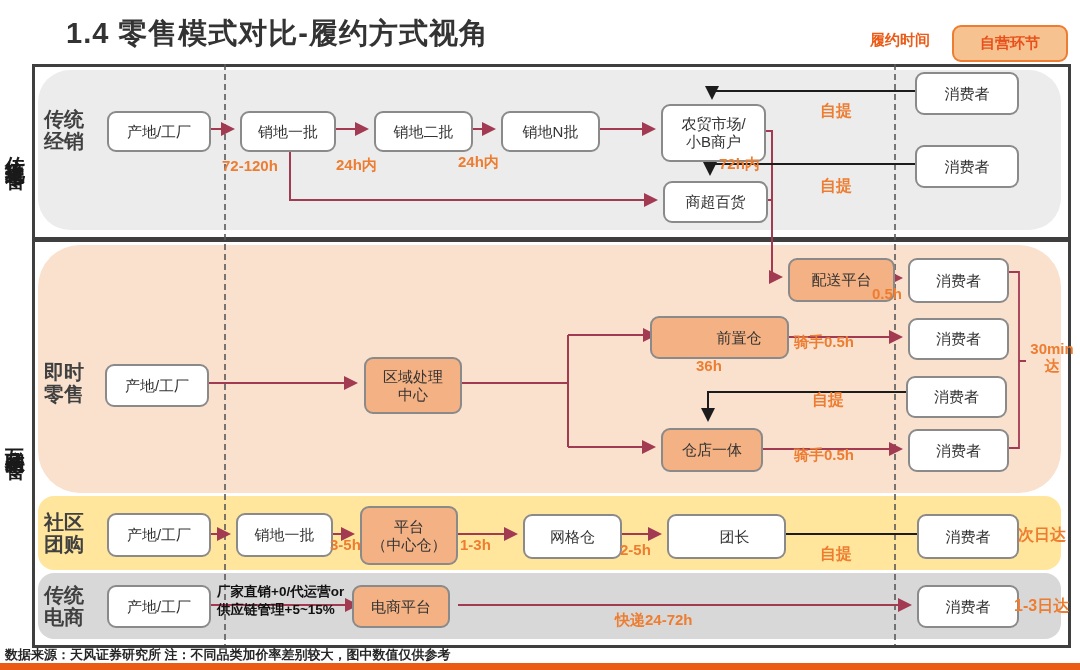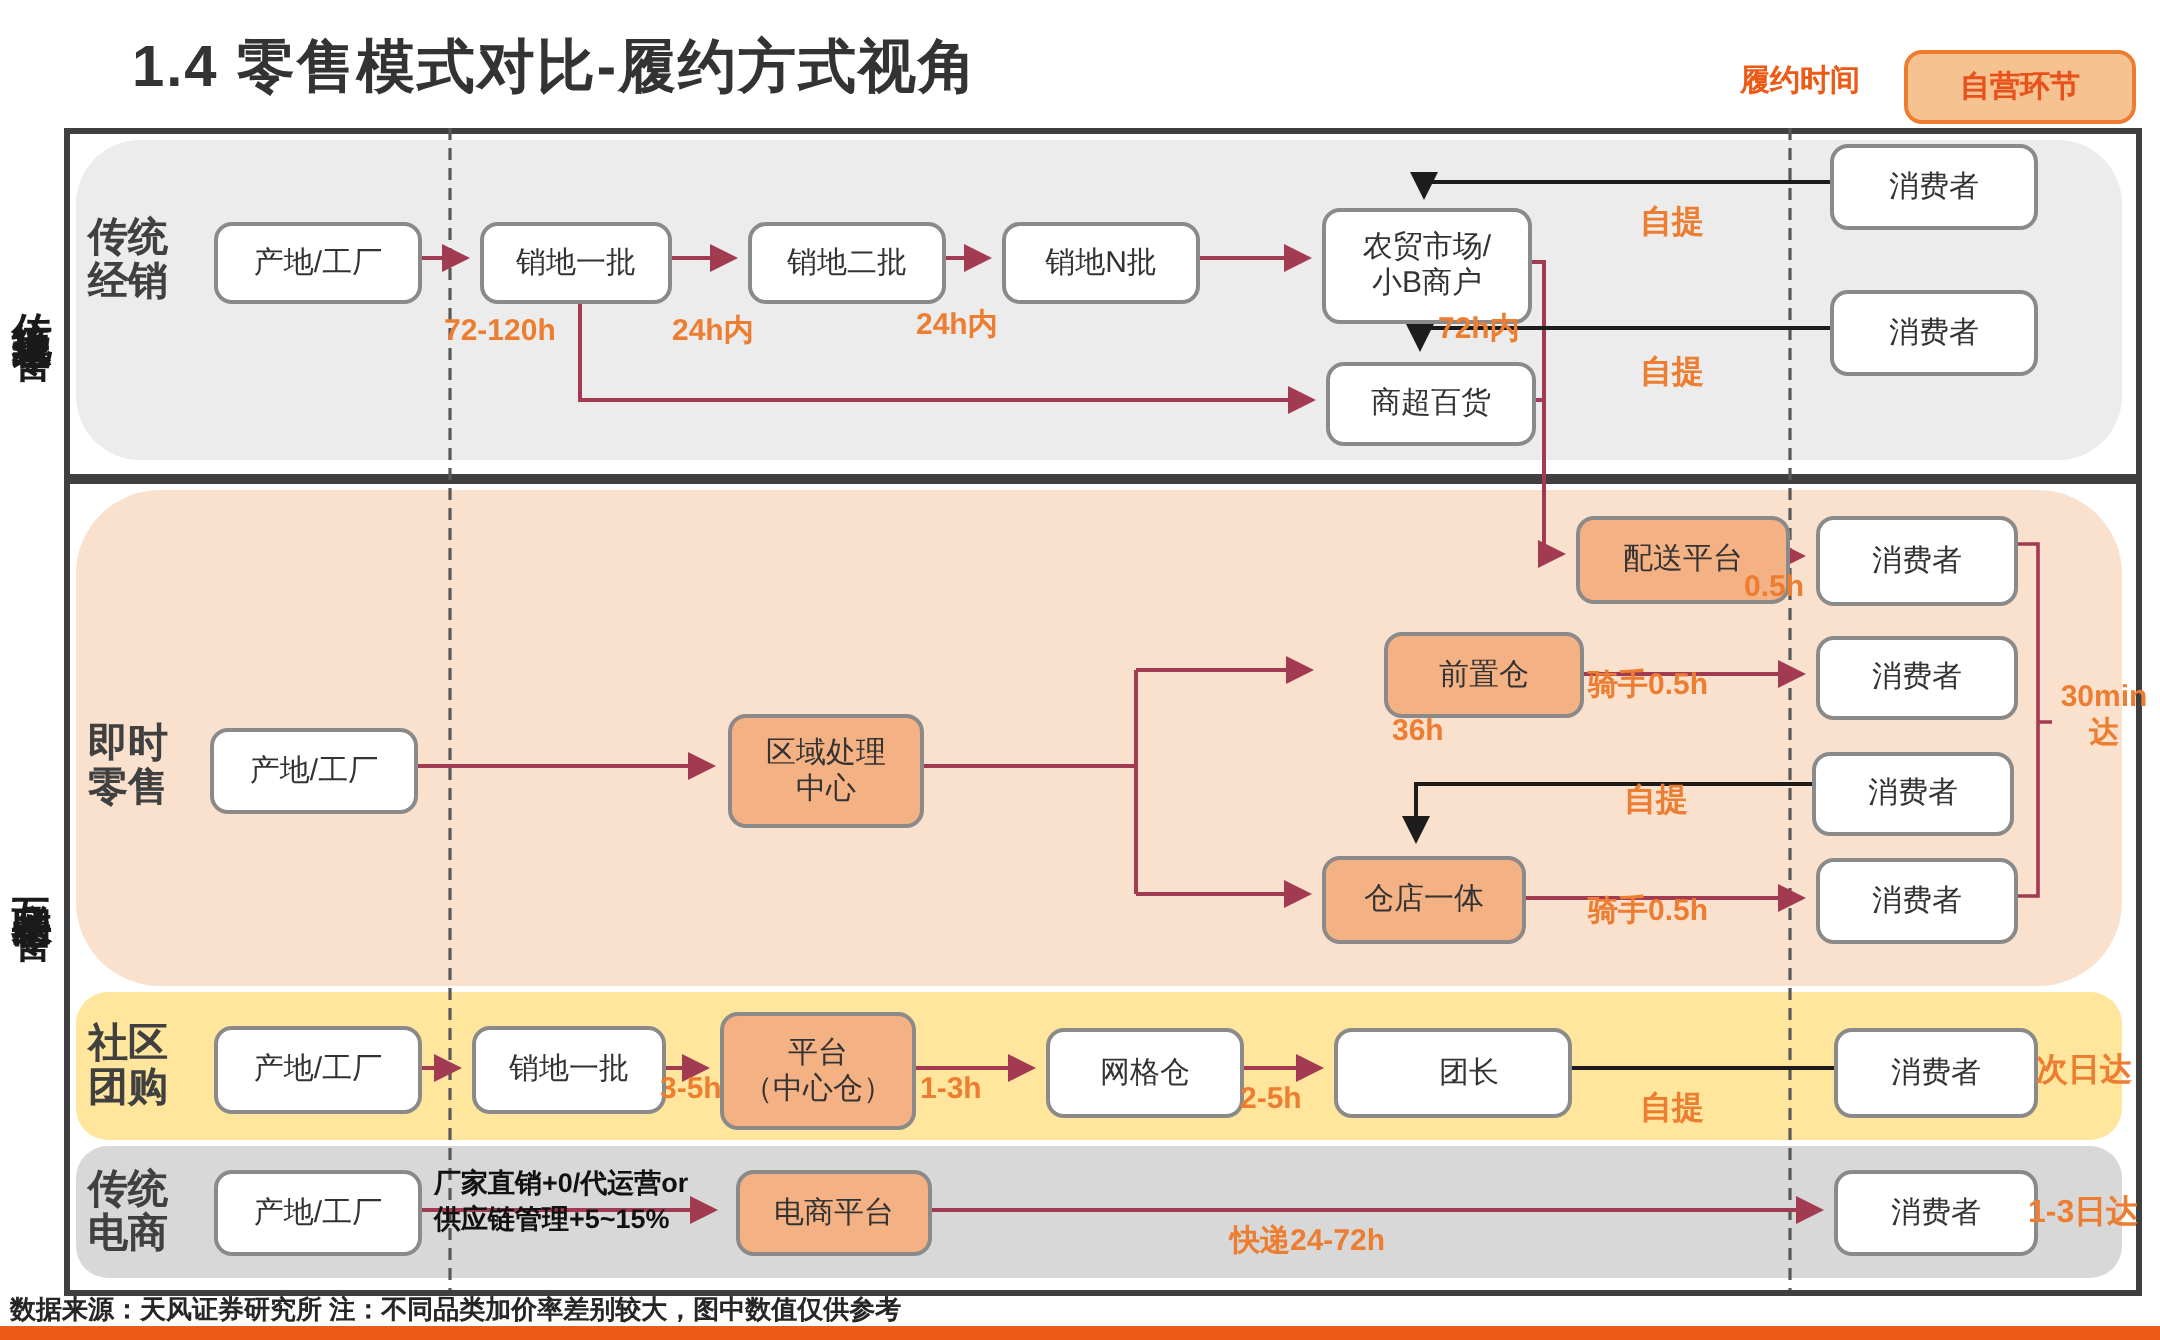--- a/index.html
+++ b/index.html
@@ -137,21 +137,21 @@
   <div class="abs time" style="left:336px;top:156px;">24h内</div>
   <div class="abs time" style="left:458px;top:153px;">24h内</div>
   <div class="abs time" style="left:687px;top:155px;margin-left:32px;">72h内</div>
   <div class="abs time big" style="left:820px;top:101px;">自提</div>
   <div class="abs time big" style="left:820px;top:176px;">自提</div>
 
   <div class="abs node" style="left:105px;top:364px;width:100px;height:39px;">产地/工厂</div>
   <div class="abs node accent" style="left:364px;top:357px;width:94px;height:53px;">区域处理
 中心</div>
   <div class="abs node accent" style="left:788px;top:258px;width:103px;height:40px;">配送平台</div>
-  <div class="abs node accent" style="left:692px;top:316px;width:96px;height:39px;">前置仓</div>
+  <div class="abs node accent" style="left:650px;top:316px;width:96px;height:39px;padding-left:39px;">前置仓</div>
   <div class="abs node accent" style="left:661px;top:428px;width:98px;height:40px;">仓店一体</div>
   <div class="abs node" style="left:908px;top:258px;width:97px;height:41px;">消费者</div>
   <div class="abs node" style="left:908px;top:318px;width:97px;height:38px;">消费者</div>
   <div class="abs node" style="left:906px;top:376px;width:97px;height:38px;">消费者</div>
   <div class="abs node" style="left:908px;top:429px;width:97px;height:39px;">消费者</div>
 
   <div class="abs time" style="left:872px;top:285px;">0.5h</div>
   <div class="abs time" style="left:794px;top:333px;">骑手0.5h</div>
   <div class="abs time" style="left:696px;top:357px;">36h</div>
   <div class="abs time big" style="left:812px;top:390px;">自提</div>
@@ -167,21 +167,21 @@
   <div class="abs node" style="left:667px;top:514px;width:99px;height:41px;padding-left:16px;">团长</div>
   <div class="abs node" style="left:917px;top:514px;width:98px;height:41px;">消费者</div>
 
   <div class="abs time" style="left:330px;top:536px;">3-5h</div>
   <div class="abs time" style="left:460px;top:536px;">1-3h</div>
   <div class="abs time" style="left:620px;top:541px;">2-5h</div>
   <div class="abs time big" style="left:820px;top:544px;">自提</div>
   <div class="abs time big" style="left:1018px;top:525px;">次日达</div>
 
   <div class="abs node" style="left:107px;top:585px;width:100px;height:39px;">产地/工厂</div>
-  <div class="abs node accent" style="left:368px;top:585px;width:94px;height:39px;">电商平台</div>
+  <div class="abs node accent" style="left:352px;top:585px;width:94px;height:39px;">电商平台</div>
   <div class="abs node" style="left:917px;top:585px;width:98px;height:39px;">消费者</div>
 
   <div class="abs annotation" style="left:217px;top:583px;width:152px;">厂家直销+0/代运营or
 供应链管理+5~15%</div>
   <div class="abs time" style="left:615px;top:611px;">快递24-72h</div>
   <div class="abs time big" style="left:1014px;top:596px;">1-3日达</div>
 
   <div class="abs footer">数据来源：天风证券研究所  注：不同品类加价率差别较大，图中数值仅供参考</div>
   <div class="abs bottombar"></div>
 

